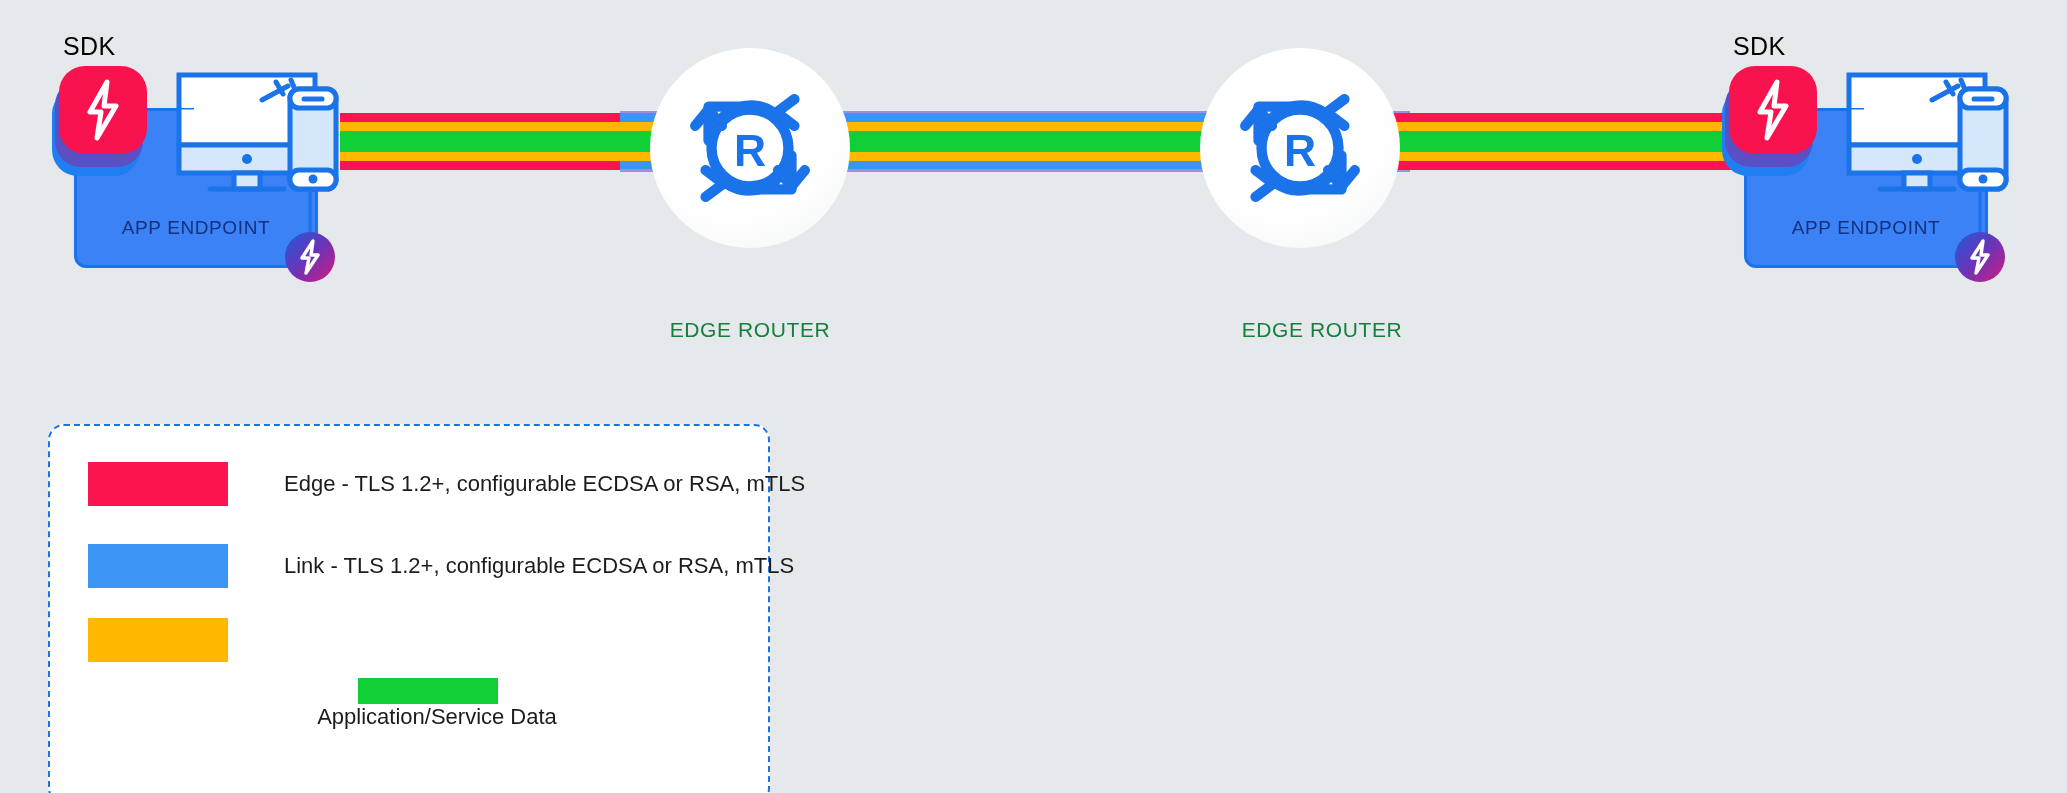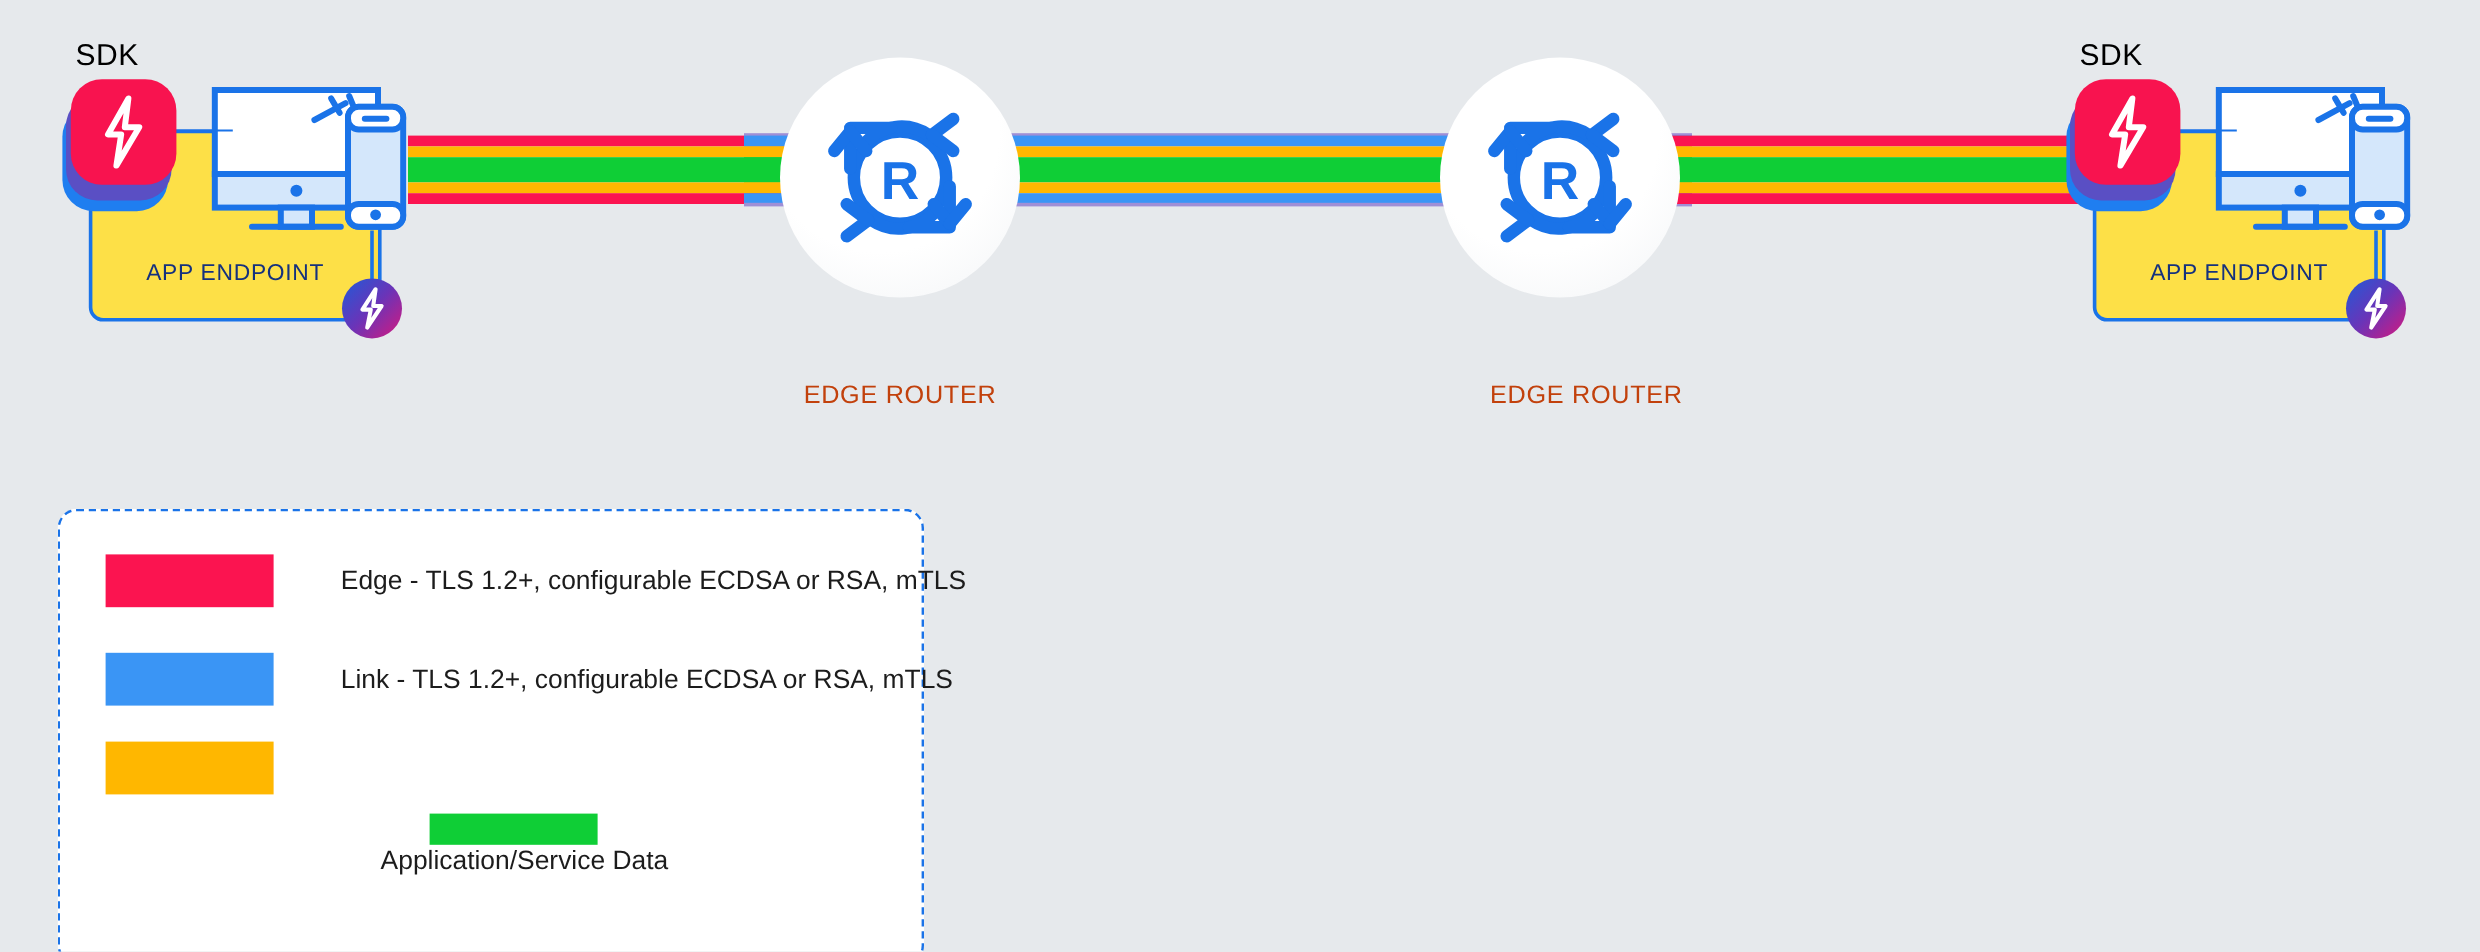--- a/index.html
+++ b/index.html
@@ -22,21 +22,21 @@
   .s-edge-bot   {top:48px;  height:9px;}
   .s-link-top   {top:0px;   height:9px;}
   .s-link-bot   {top:48px;  height:9px;}
   .s-lilac-top  {top:-2px;  height:3px;}
   .s-lilac-bot  {top:56px;  height:3px;}
 
   
   .endpoint{
     position:absolute;
     width:244px;height:160px;
-    background:#fde047;
+    background:#3b82f6;
     border:3px solid #1a73e8;
     border-radius:12px;
     box-sizing:border-box;
   }
   .endpoint-label{
     position:absolute;left:0;right:0;bottom:26px;
     text-align:center;
     color:#15317e;
     font-size:19px;
     letter-spacing:.6px;
@@ -72,21 +72,21 @@
   .device{position:absolute;}
 
   
   .router{
     position:absolute;width:200px;height:200px;border-radius:50%;
     background:radial-gradient(circle at 42% 32%,#ffffff 0%,#ffffff 55%,#f2f4f6 100%);
   }
   .router-icon{position:absolute;left:26px;top:26px;width:148px;height:148px;}
   .router-label{
     position:absolute;width:300px;text-align:center;
-    color:#c2410c;font-size:21px;letter-spacing:.6px;
+    color:#15803d;font-size:21px;letter-spacing:.6px;
   }
 
   
   .legend{
     position:absolute;left:48px;top:424px;width:722px;height:380px;
     background:#ffffff;
     border:2.5px dashed #1a73e8;
     border-radius:16px;
     box-sizing:border-box;
   }

